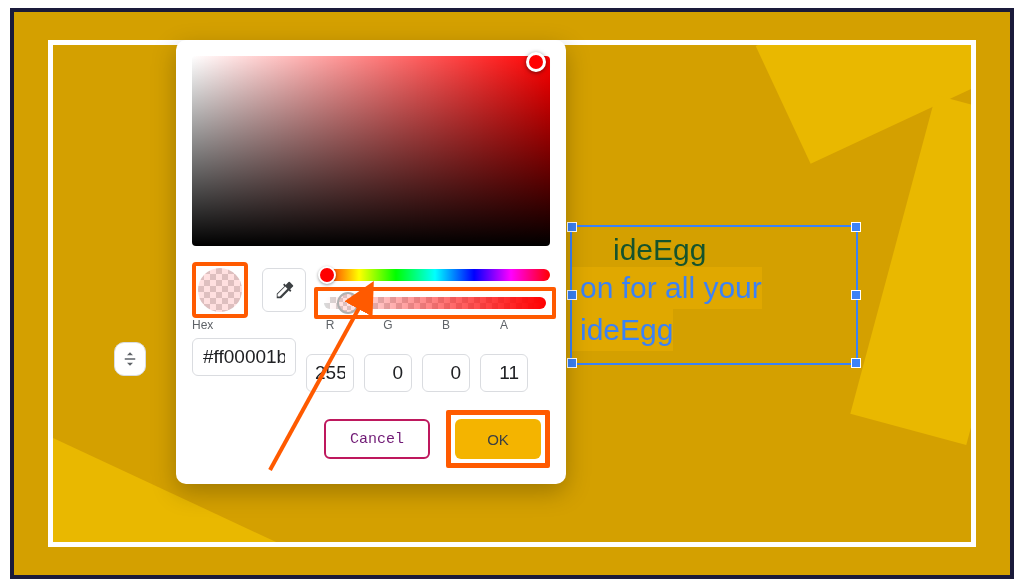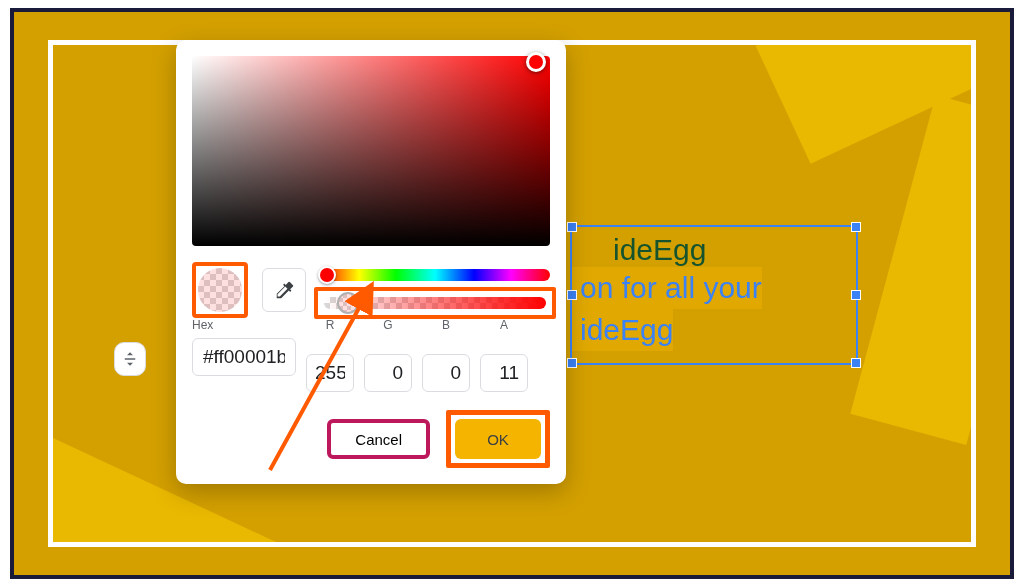--- a/index.html
+++ b/index.html
@@ -262,23 +262,24 @@
     .btn {
       height: 40px;
       padding: 0 24px;
       border-radius: 6px;
       font-size: 15px;
       display: flex;
       align-items: center;
       justify-content: center;
     }
     .btn-cancel {
-      border: 4px solid #be185d;
+      border: 2px solid #be185d;
       background: #fff;
-      color: #000000;
+      color: #701a75;
+      font-family: Liberation Mono, monospace;
     }
     .btn-ok {
       border: none;
       background: #f4b400;
       color: #3c4043;
       width: 86px;
     }
     .ok-highlight {
       border: 5px solid #ff5a00;
       padding: 4px;

